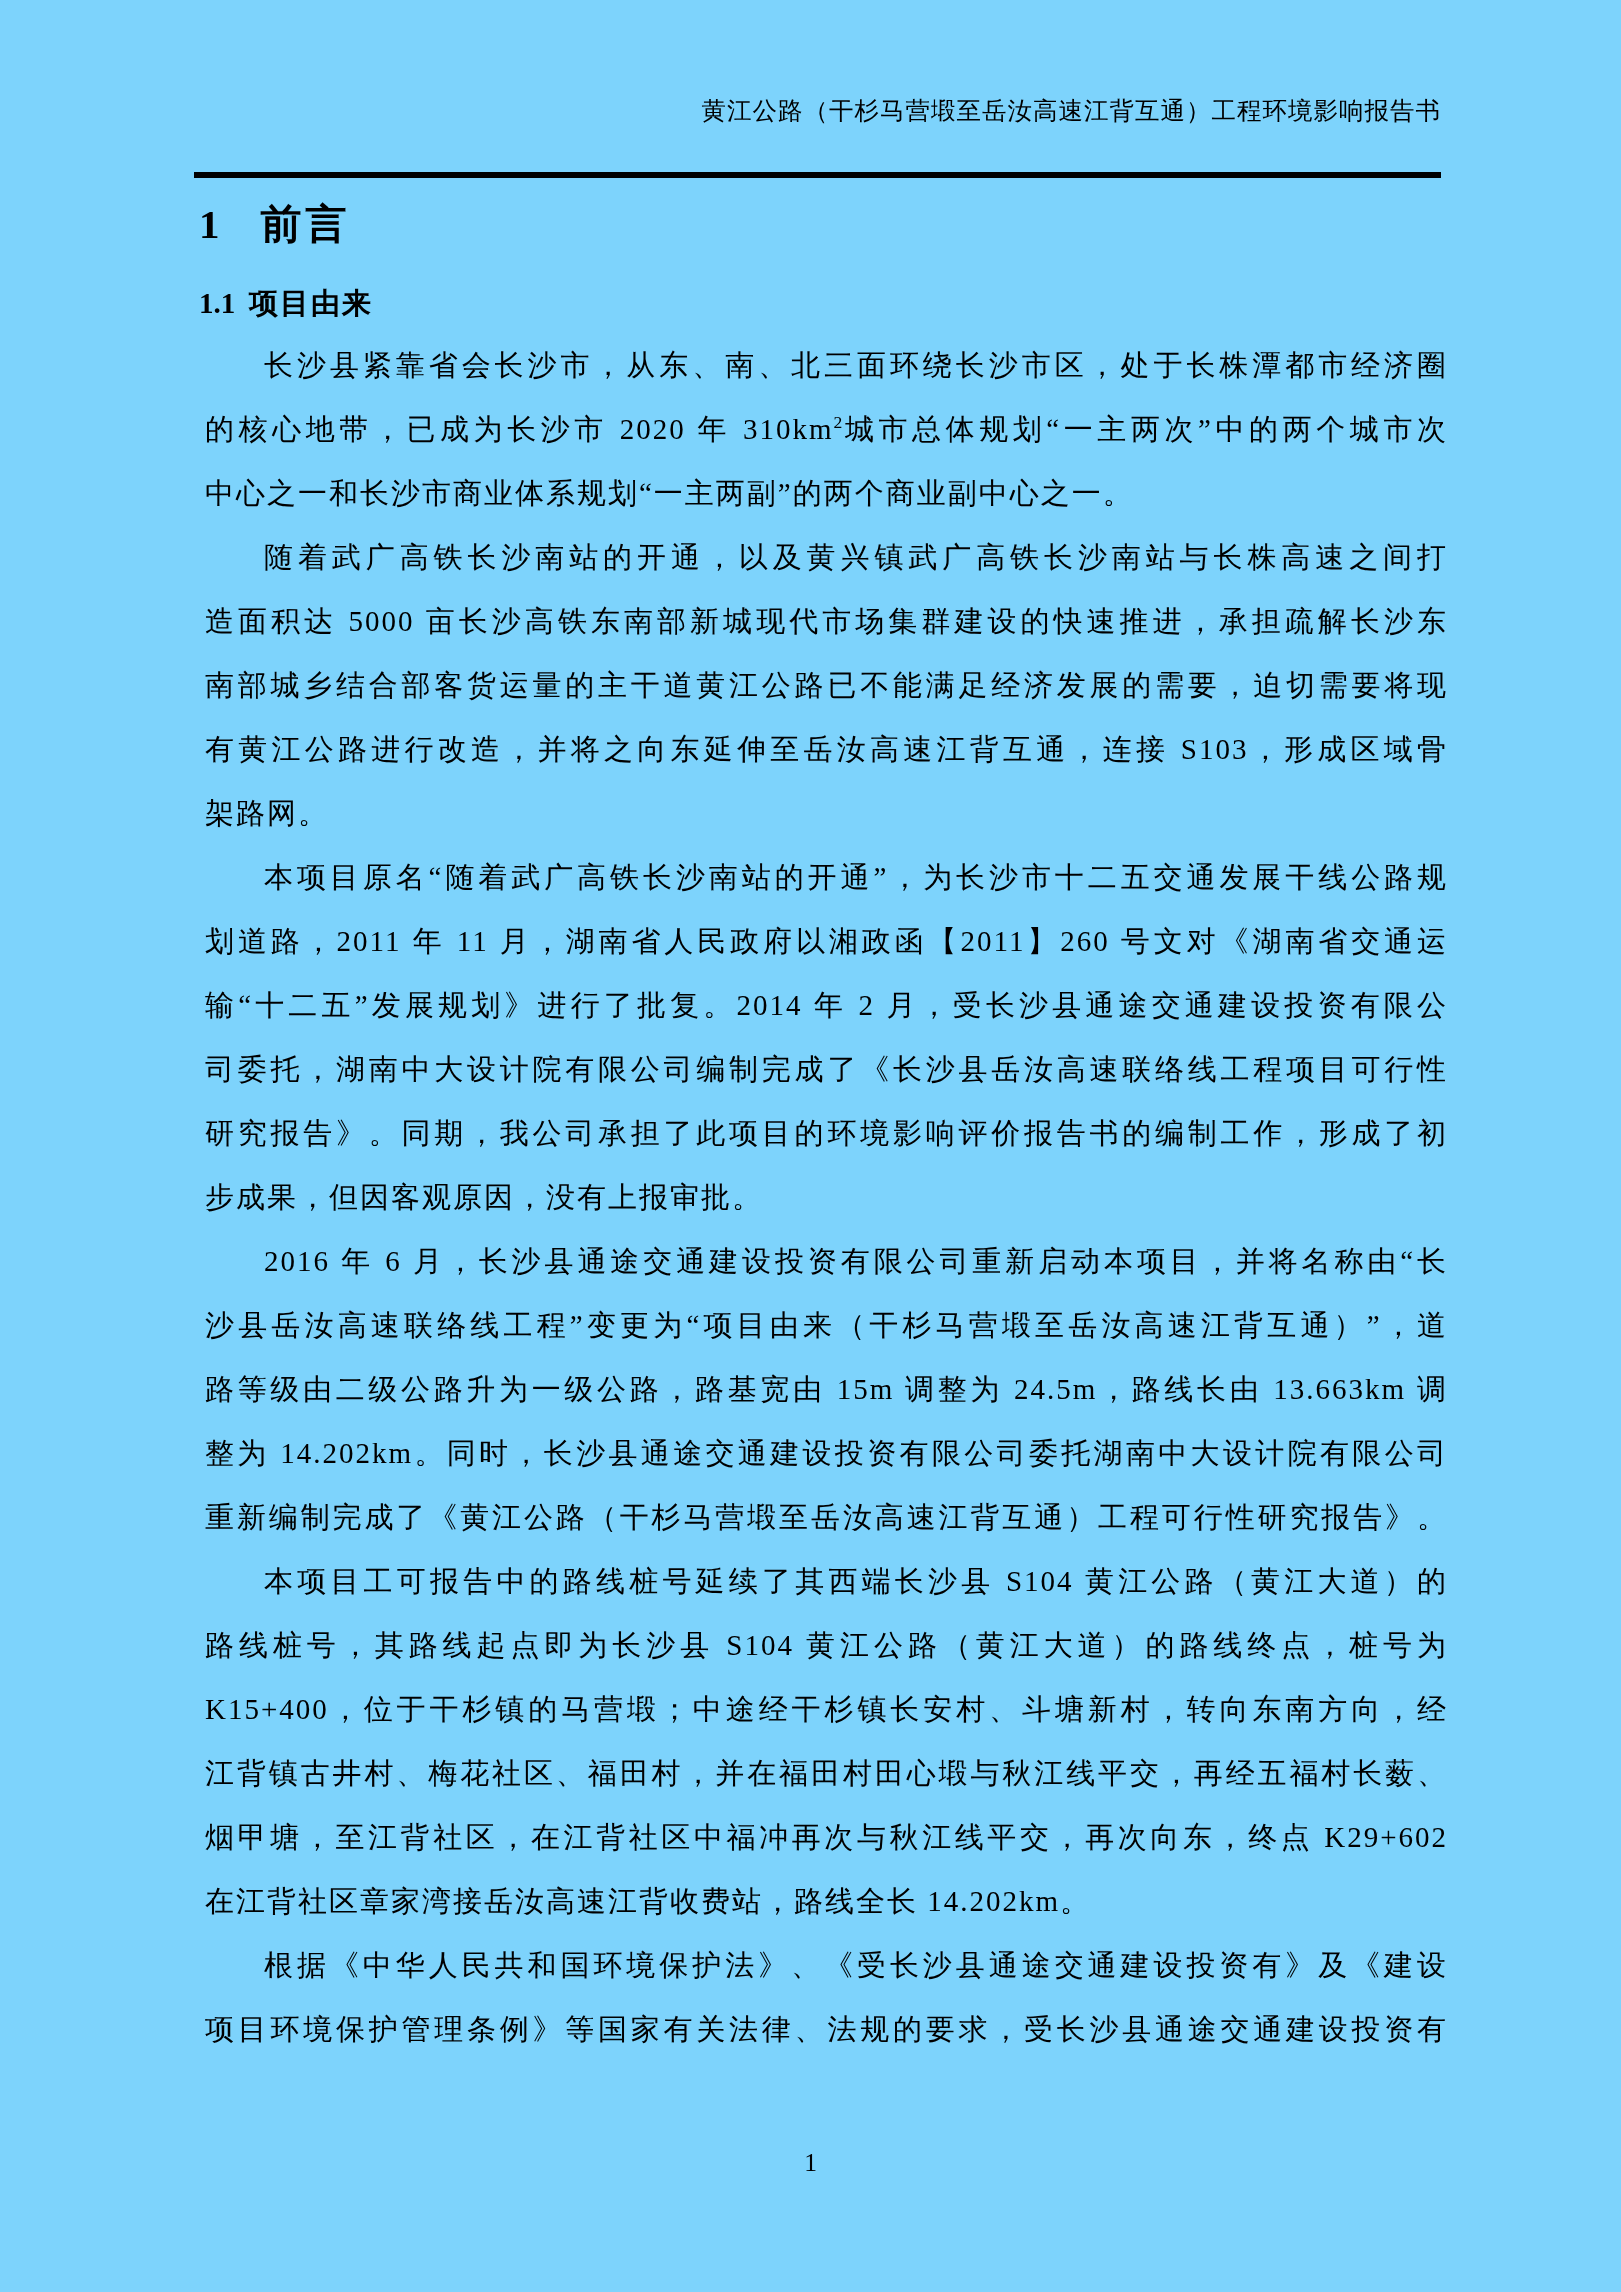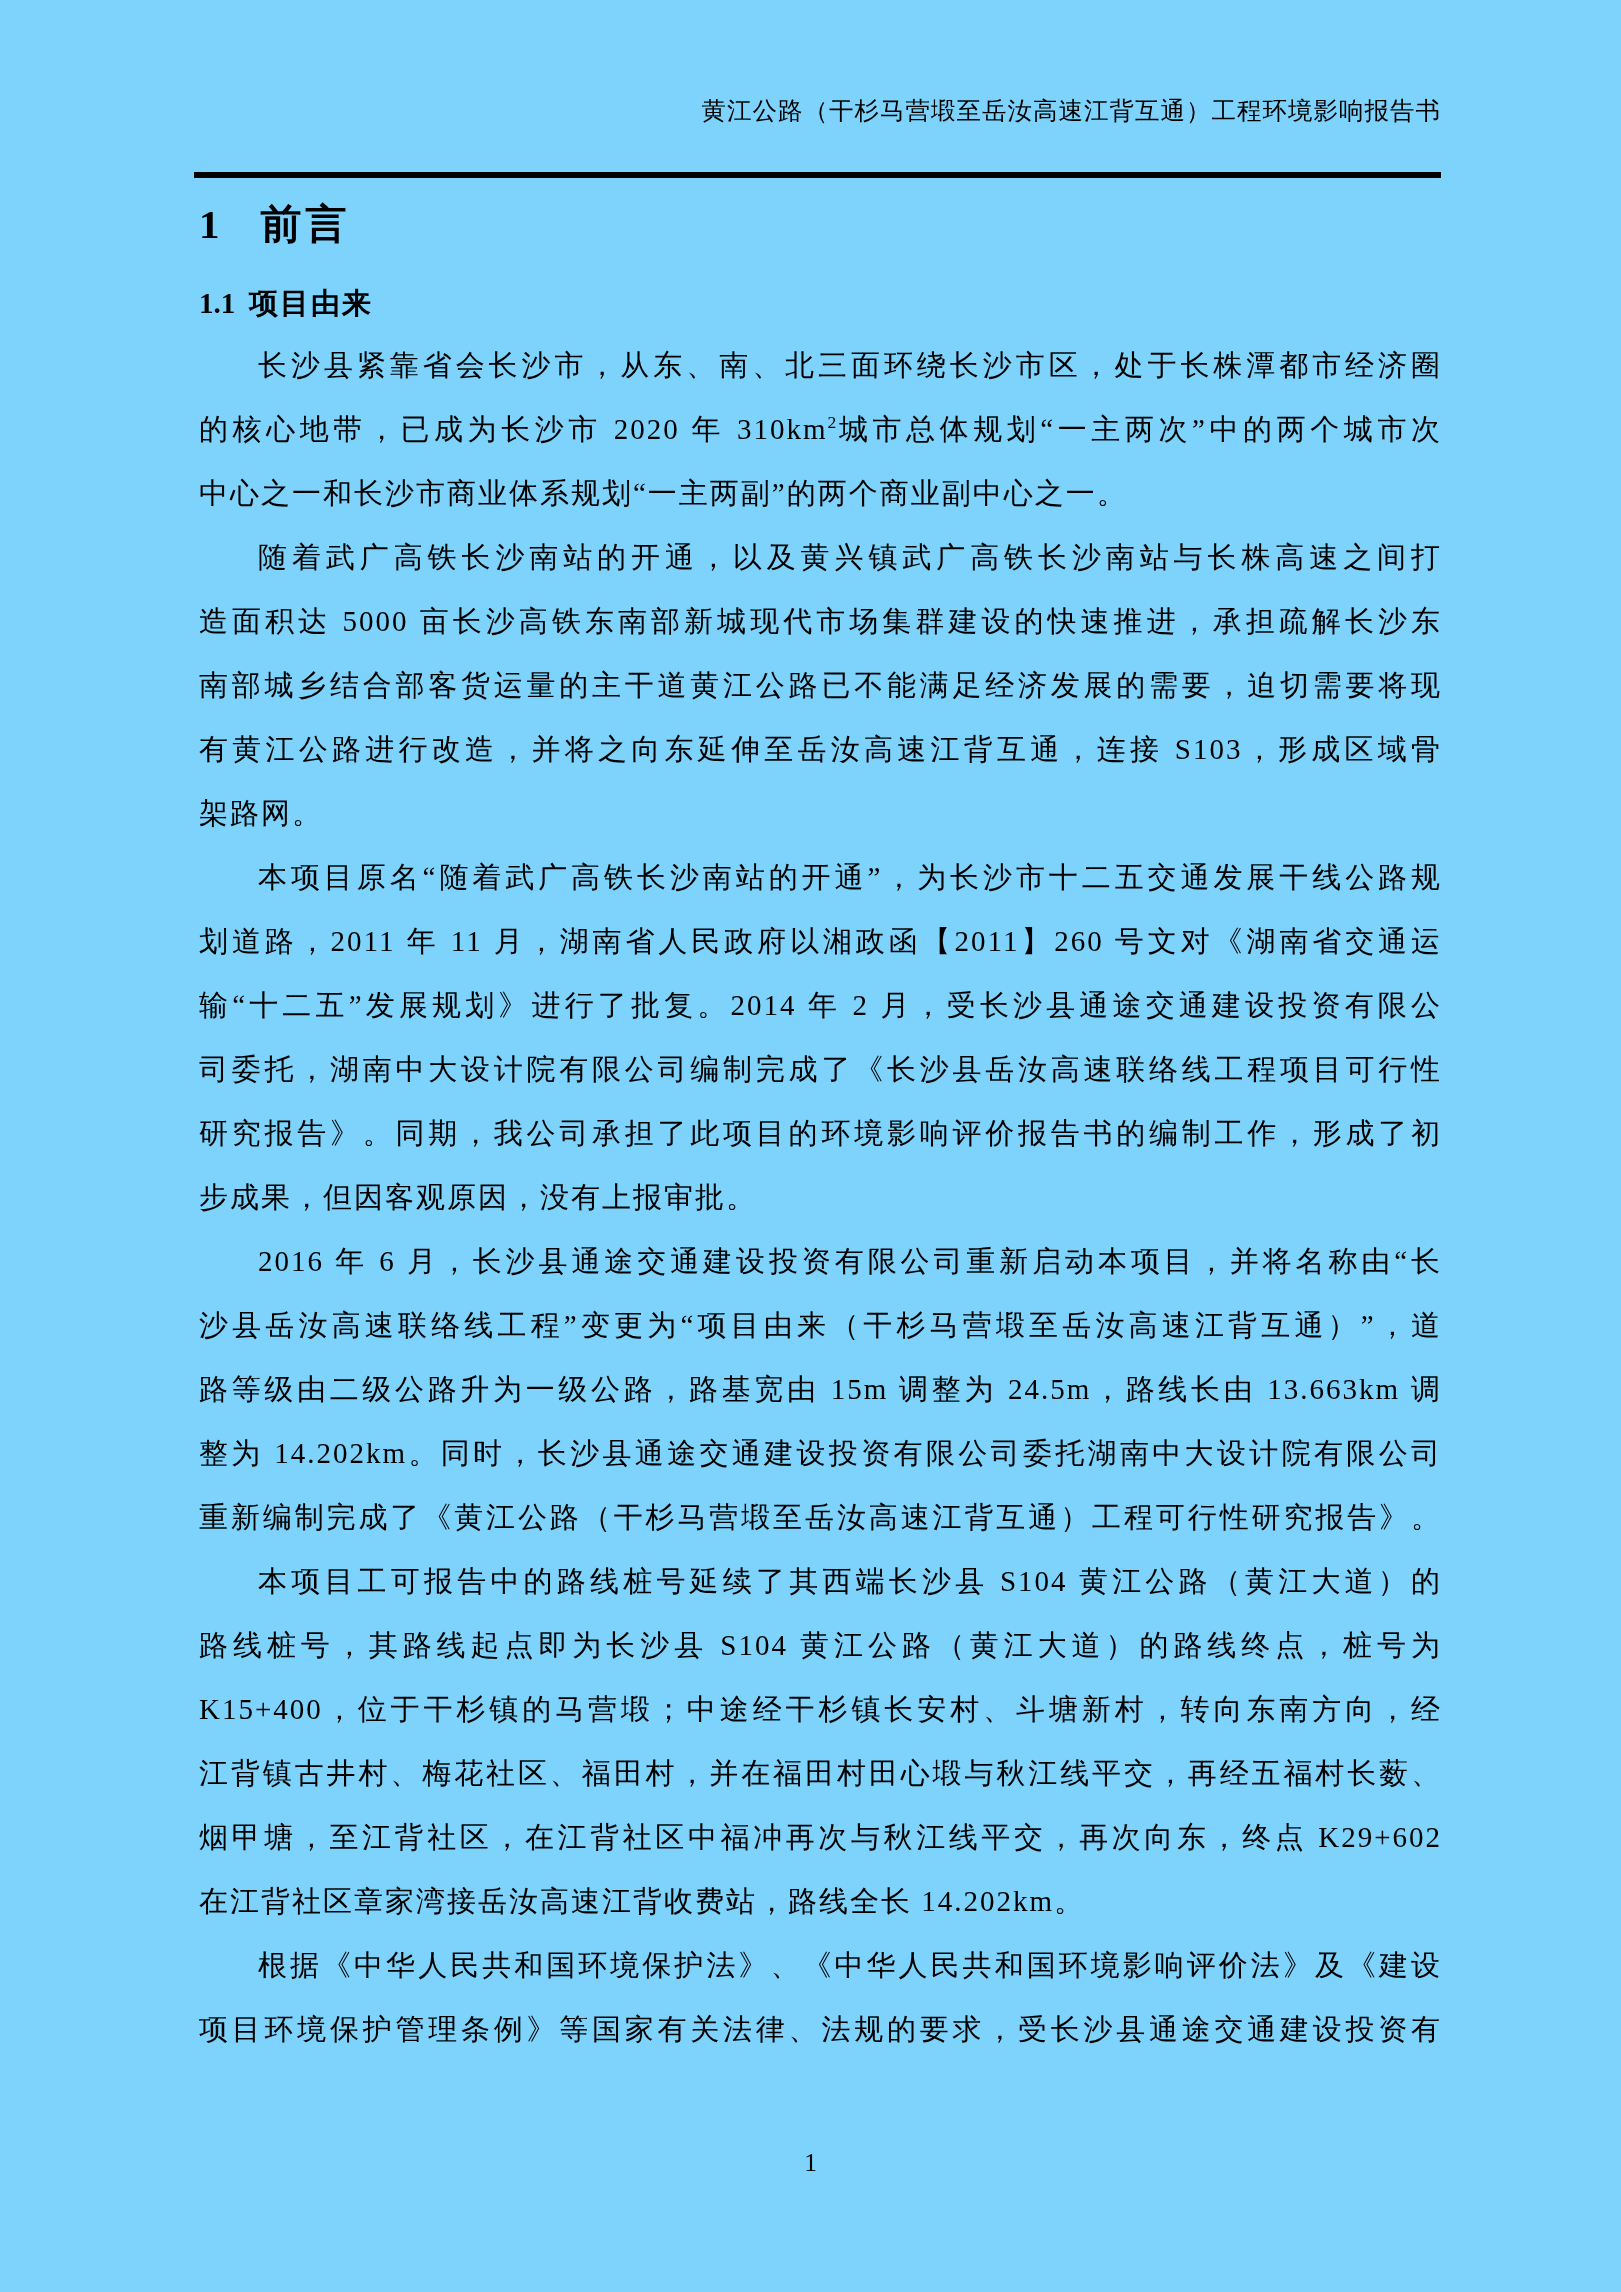--- a/index.html
+++ b/index.html
@@ -63,21 +63,21 @@
     font-family: "Liberation Serif", "DejaVu Serif", serif;
     margin-right: 13.7px;
   }
   .h2 .sec-title {
     font-family: "Liberation Sans", "DejaVu Sans", sans-serif;
     letter-spacing: 2px;
   }
   .body-text {
     position: absolute;
     top: 333px;
-    left: 199px;
+    left: 205px;
     width: 1243px;
     font-size: 29px;
     line-height: 64px;
     letter-spacing: 2px;
   }
   .para { margin: 0; }
   .ln {
     text-align: justify;
     text-align-last: justify;
   }
@@ -155,21 +155,21 @@
     <div class="para">
       <div class="ln ind">本项目工可报告中的路线桩号延续了其西端长沙县 S104 黄江公路（黄江大道）的</div>
       <div class="ln">路线桩号，其路线起点即为长沙县 S104 黄江公路（黄江大道）的路线终点，桩号为</div>
       <div class="ln">K15+400，位于干杉镇的马营塅；中途经干杉镇长安村、斗塘新村，转向东南方向，经</div>
       <div class="ln">江背镇古井村、梅花社区、福田村，并在福田村田心塅与秋江线平交，再经五福村长薮、</div>
       <div class="ln">烟甲塘，至江背社区，在江背社区中福冲再次与秋江线平交，再次向东，终点 K29+602</div>
       <div class="ln last">在江背社区章家湾接岳汝高速江背收费站，路线全长 14.202km。</div>
     </div>
 
     <div class="para">
-      <div class="ln ind">根据《中华人民共和国环境保护法》、《中华人民共和国环境影响评价法》及《建设</div>
+      <div class="ln ind">根据《中华人民共和国环境保护法》、《受长沙县通途交通建设投资有》及《建设</div>
       <div class="ln">项目环境保护管理条例》等国家有关法律、法规的要求，受长沙县通途交通建设投资有</div>
     </div>
 
   </div>
 
   <div class="page-number">1</div>
 
 </div>
 
 

